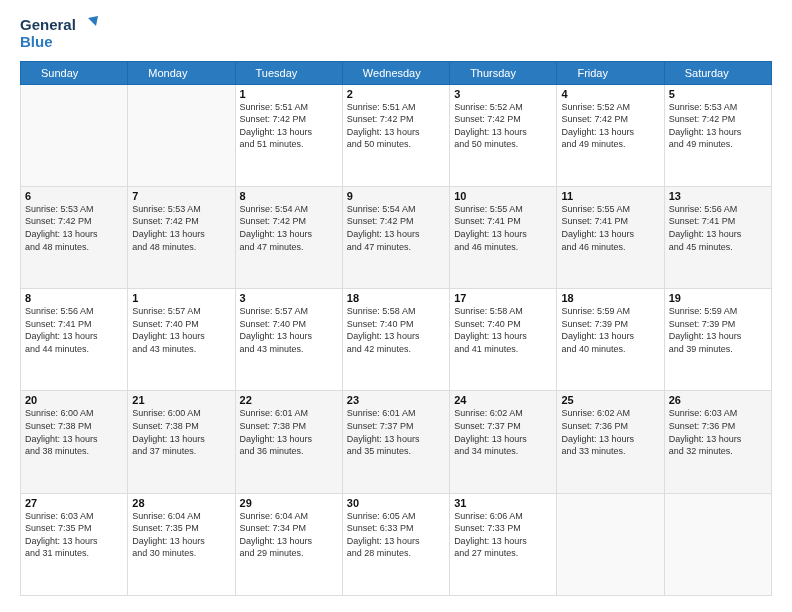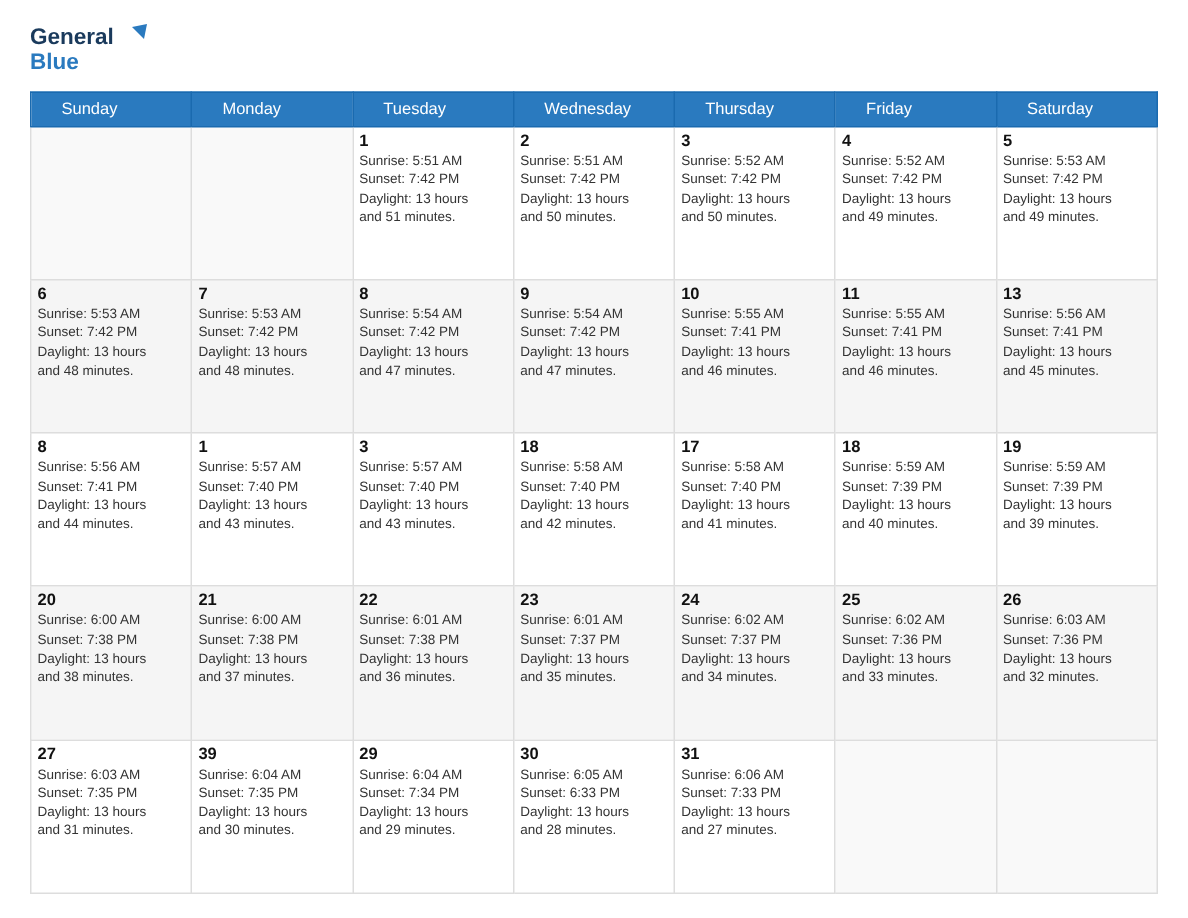--- a/index.html
+++ b/index.html
@@ -317,21 +317,21 @@
         </tr>
         <tr>
           <td>
             <span class="day-num">27</span>
             <div class="day-info" style="white-space: pre-line;">Sunrise: 6:03 AM
 Sunset: 7:35 PM
 Daylight: 13 hours
 and 31 minutes.</div>
           </td>
           <td>
-            <span class="day-num">39</span>
+            <span class="day-num">28</span>
             <div class="day-info" style="white-space: pre-line;">Sunrise: 6:04 AM
 Sunset: 7:35 PM
 Daylight: 13 hours
 and 30 minutes.</div>
           </td>
           <td>
             <span class="day-num">29</span>
             <div class="day-info" style="white-space: pre-line;">Sunrise: 6:04 AM
 Sunset: 7:34 PM
 Daylight: 13 hours

